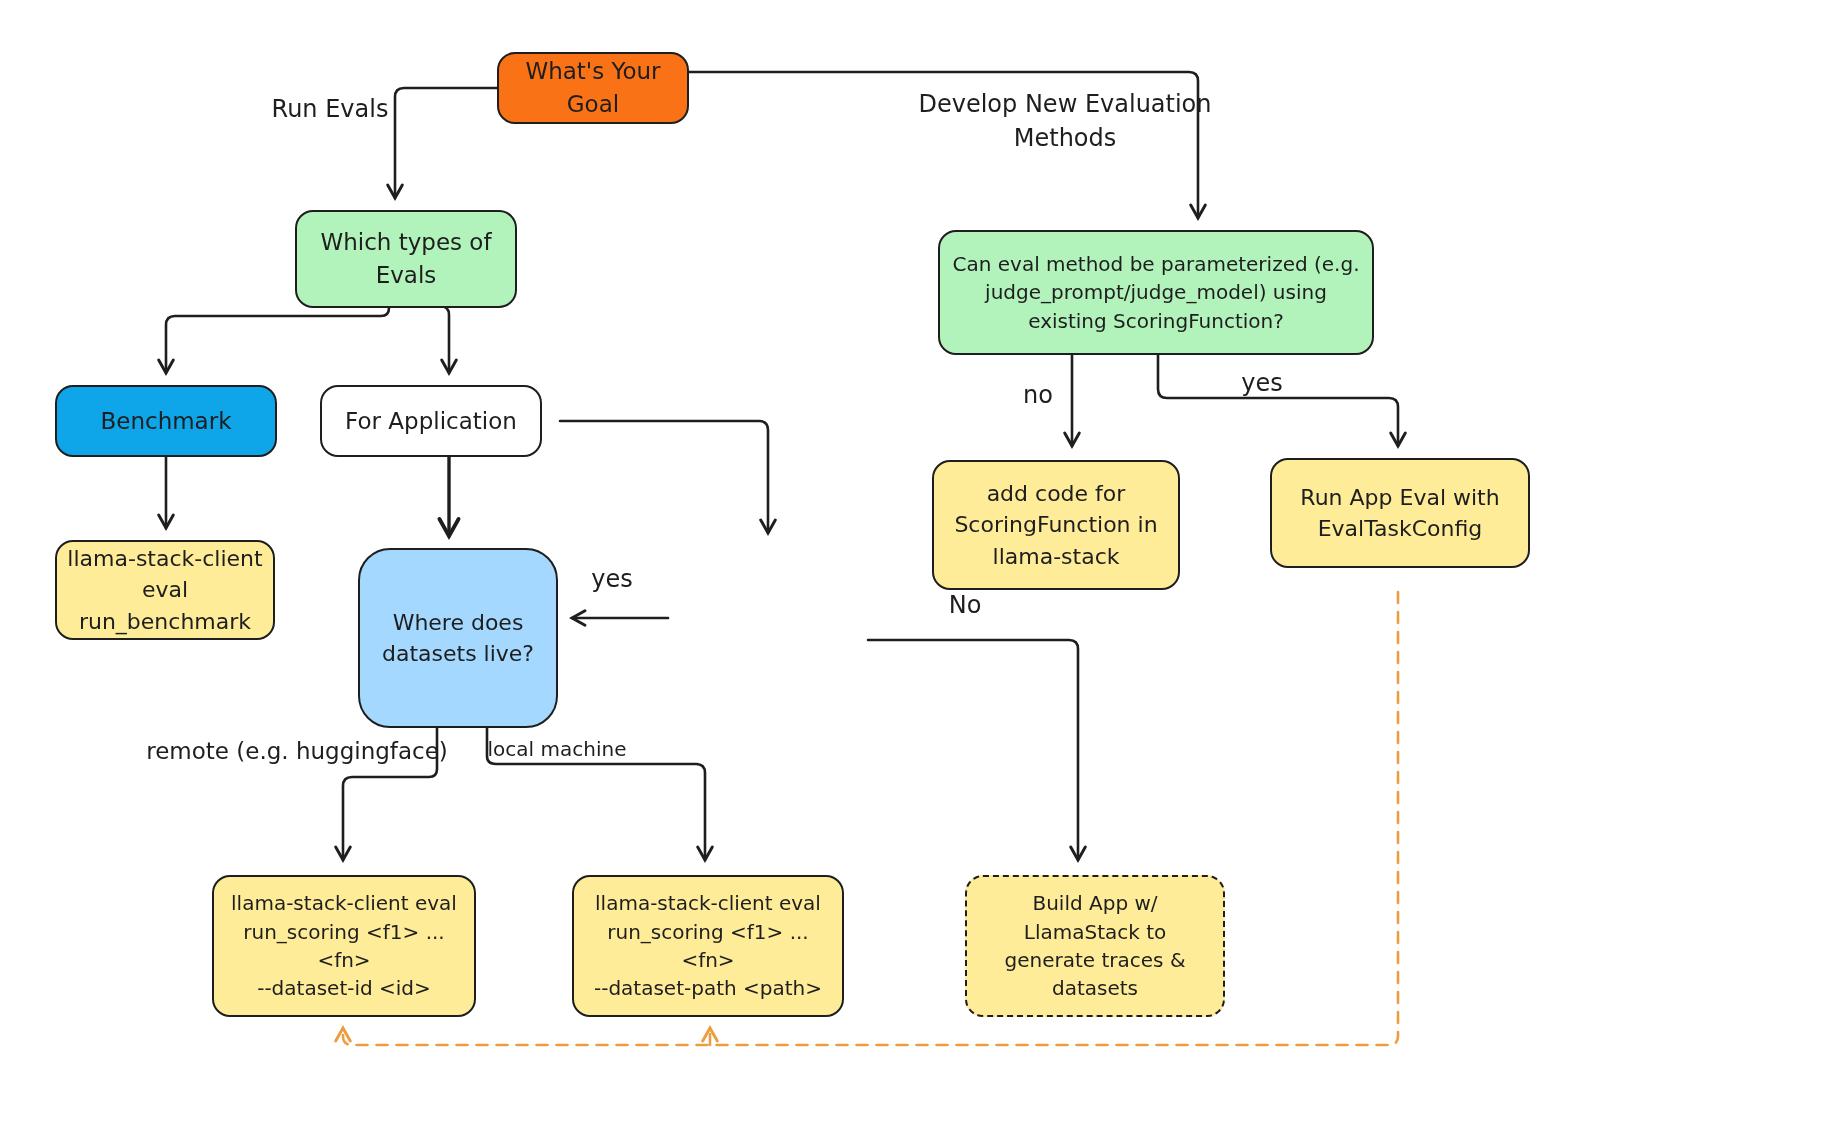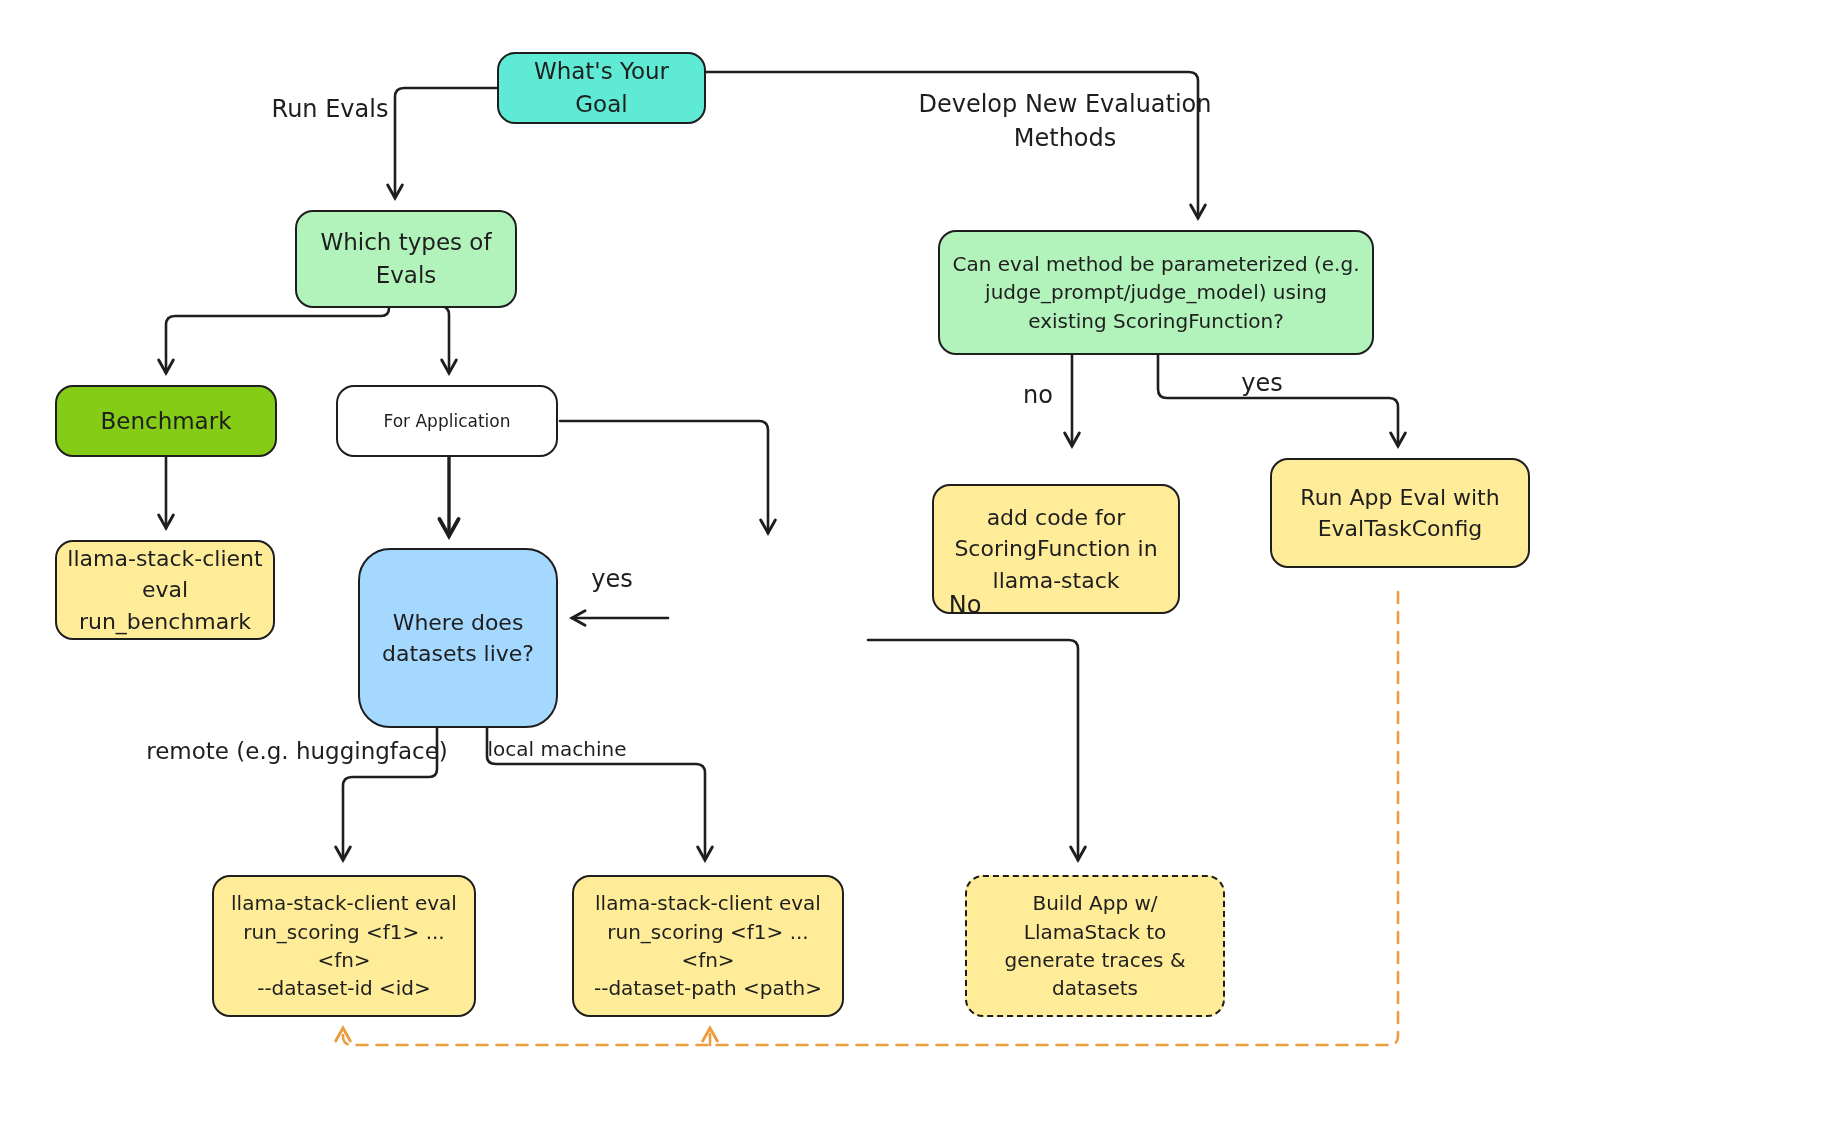--- a/index.html
+++ b/index.html
@@ -50,42 +50,42 @@
     <path class="edge" d="M 868 640 H 1069 Q 1078 640 1078 649 V 860" marker-end="url(#ah)"></path>
     <path class="edge" d="M 437 690 V 769 Q 437 777 429 777 H 352 Q 343 777 343 786 V 860" marker-end="url(#ah)"></path>
     <path class="edge" d="M 487 690 V 756 Q 487 764 496 764 H 696 Q 705 764 705 773 V 860" marker-end="url(#ah)"></path>
     <path class="edge" d="M 1072 355 V 446" marker-end="url(#ah)"></path>
     <path class="edge" d="M 1158 355 V 389 Q 1158 398 1167 398 H 1389 Q 1398 398 1398 407 V 446" marker-end="url(#ah)"></path>
 
     <path class="orange-edge" d="M 1398 592 V 1036 Q 1398 1045 1389 1045 H 352 Q 343 1045 343 1036 V 1028" marker-end="url(#aho)"></path>
     <path class="orange-edge" d="M 710 1045 V 1028" marker-end="url(#aho)"></path>
   </svg>
 
-  <div class="node" style="left: 497px; top: 52px; width: 209px; height: 72px; font-size: 23px; background: #5eead4;">What's Your
+  <div class="node" style="left: 497px; top: 52px; width: 192px; height: 72px; font-size: 23px; background: #f97316;">What's Your
 Goal</div>
 
   <div class="node" style="left: 295px; top: 210px; width: 222px; height: 98px; font-size: 23px; background: rgb(178, 242, 187);">Which types of
 Evals</div>
 
-  <div class="node" style="left: 55px; top: 385px; width: 222px; height: 72px; font-size: 23px; background: #84cc16;">Benchmark</div>
+  <div class="node" style="left: 55px; top: 385px; width: 222px; height: 72px; font-size: 23px; background: #0ea5e9;">Benchmark</div>
 
-  <div class="node" style="left: 336px; top: 385px; width: 222px; height: 72px; font-size: 17px; background: rgb(255, 255, 255);">For Application</div>
+  <div class="node" style="left: 320px; top: 385px; width: 222px; height: 72px; font-size: 23px; background: rgb(255, 255, 255);">For Application</div>
 
   <div class="node" style="left: 55px; top: 540px; width: 220px; height: 100px; background: rgb(255, 236, 153);">llama-stack-client
 eval run_benchmark</div>
 
   <div class="node blue" style="left: 358px; top: 548px; width: 200px; height: 180px; background: rgb(165, 216, 255);">Where does
 datasets live?</div>
 
 
   <div class="node" style="left: 938px; top: 230px; width: 436px; height: 125px; font-size: 20px; background: rgb(178, 242, 187);">Can eval method be parameterized (e.g.
 judge_prompt/judge_model) using
 existing ScoringFunction?</div>
 
-  <div class="node" style="left: 932px; top: 460px; width: 248px; height: 130px; background: rgb(255, 236, 153); margin-top: 24px;">add code for
+  <div class="node" style="left: 932px; top: 460px; width: 248px; height: 130px; background: rgb(255, 236, 153);">add code for
 ScoringFunction in
 llama-stack</div>
 
   <div class="node" style="left: 1270px; top: 458px; width: 260px; height: 110px; background: rgb(255, 236, 153);">Run App Eval with
 EvalTaskConfig</div>
 
   <div class="node" style="left: 212px; top: 875px; width: 264px; height: 142px; font-size: 20px; background: rgb(255, 236, 153);">llama-stack-client eval
 run_scoring &lt;f1&gt; ... &lt;fn&gt;
 --dataset-id &lt;id&gt;</div>
 

